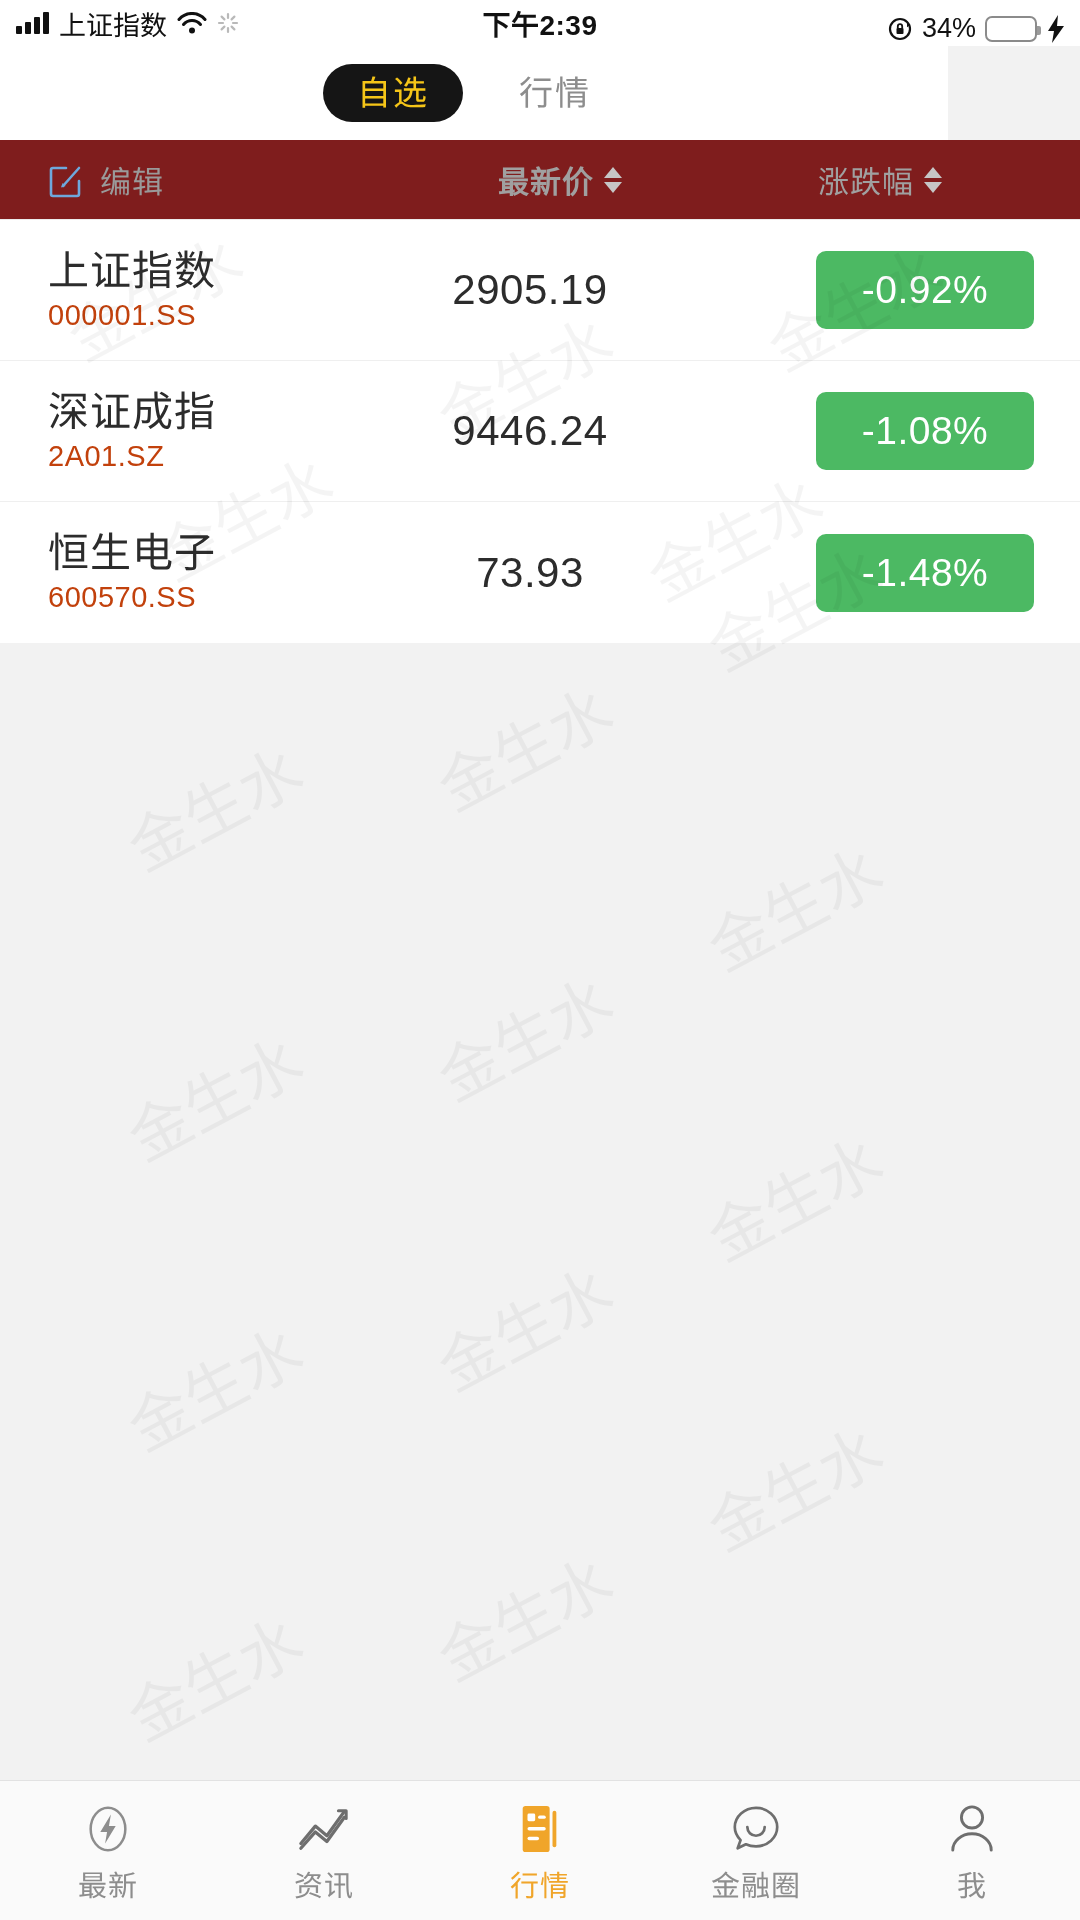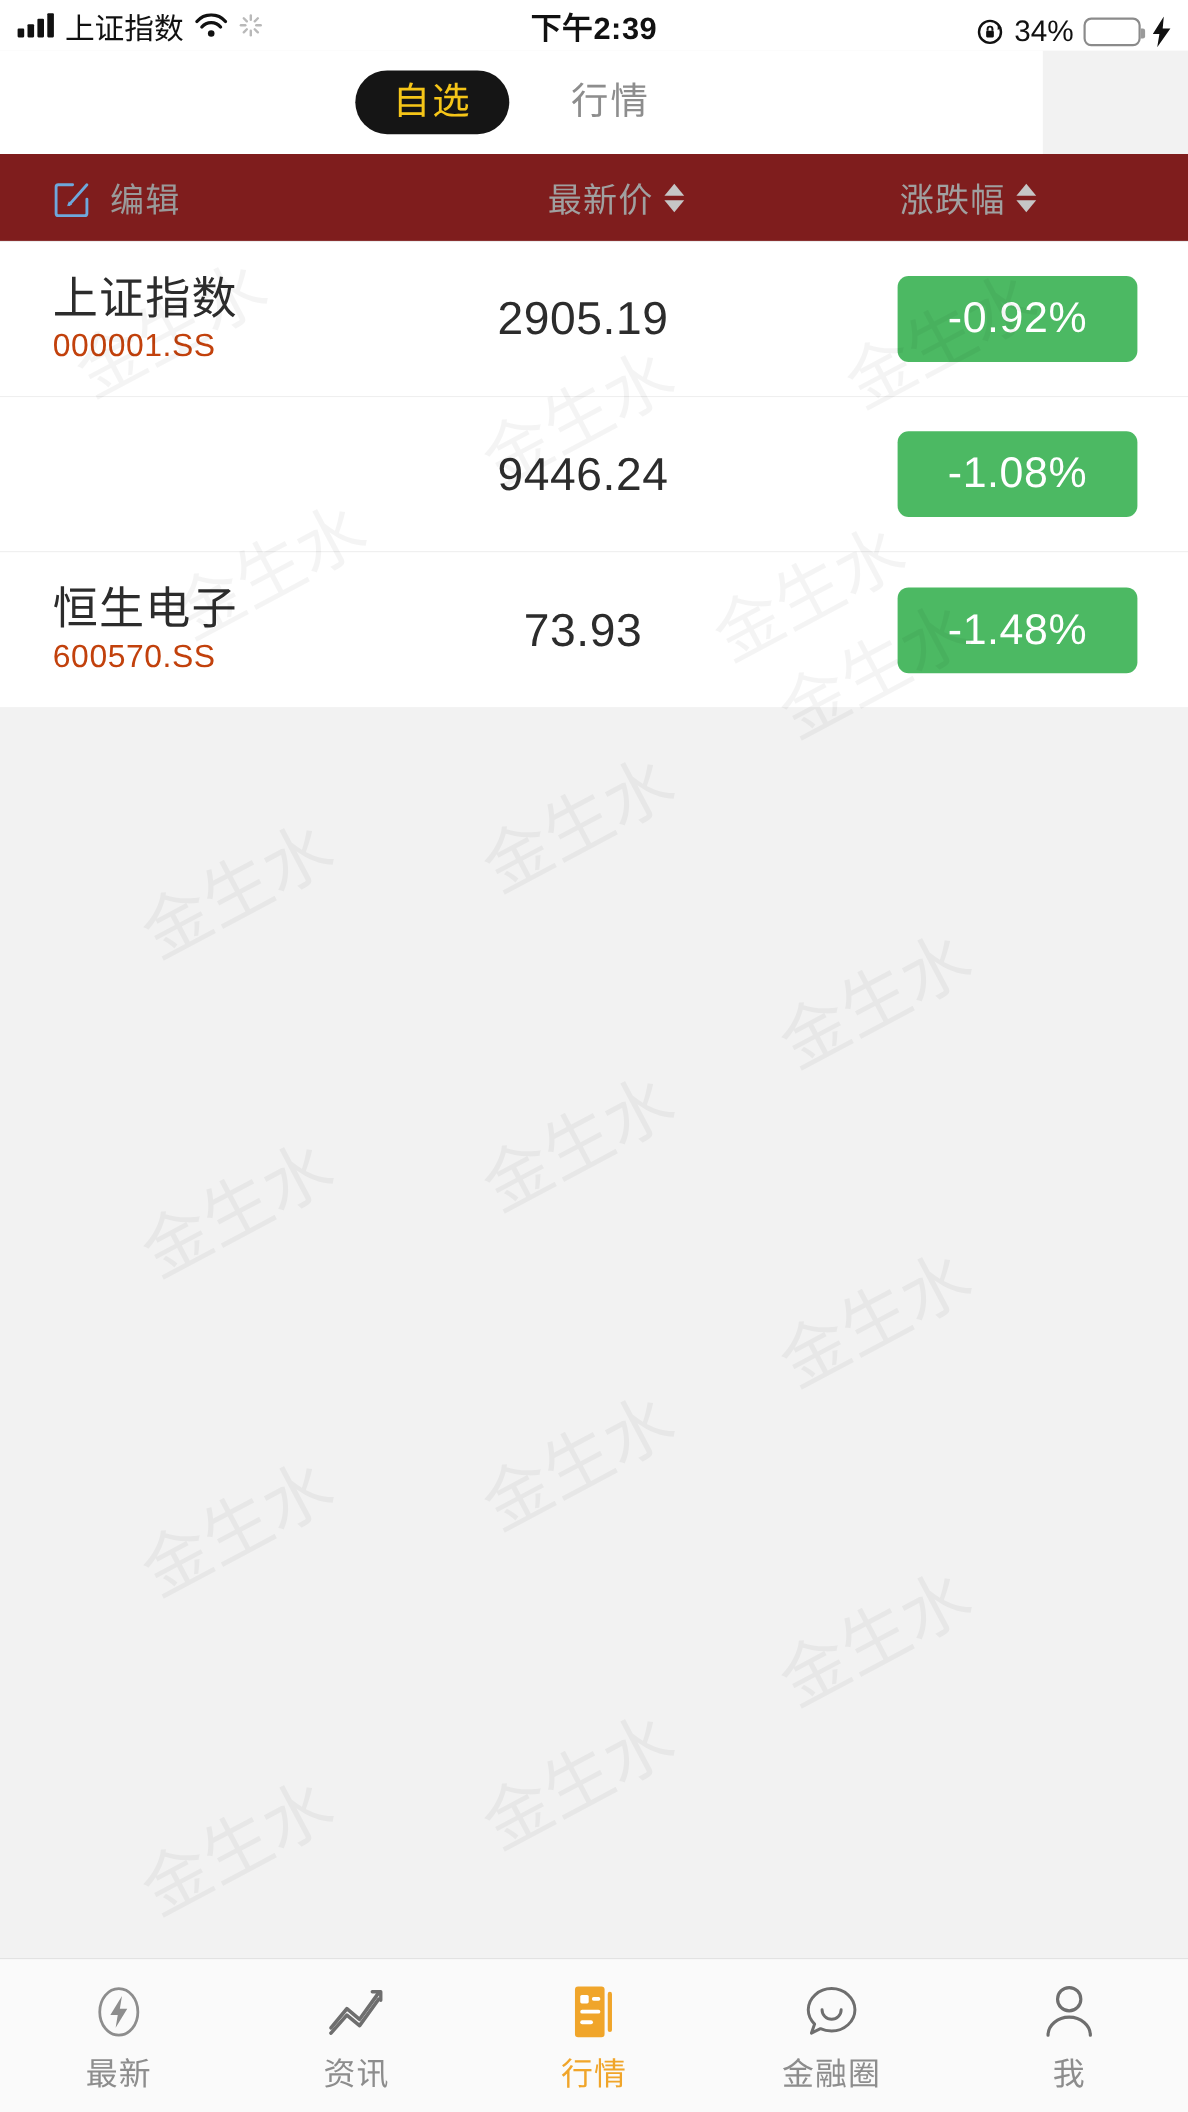--- a/index.html
+++ b/index.html
@@ -60,21 +60,21 @@
   
   .colhead {
     position:absolute; top:140px; left:0; width:1080px; height:80px;
     background:#7f1d1d; border-bottom:1.5px solid #ececec;
     display:flex; align-items:center;
   }
   .edit-wrap { position:absolute; left:46px; display:flex; align-items:center; gap:14px; }
   .edit-icon { width:40px; height:40px; }
   .edit-label { font-size:31px; color:#9a9a9a; letter-spacing:1px; }
 
-  .col-price { position:absolute; left:498px; display:flex; align-items:center; gap:10px; }
+  .col-price { position:absolute; left:498px; display:flex; align-items:center; gap:10px;font-weight:bold; }
   .col-chg   { position:absolute; left:818px; display:flex; align-items:center; gap:10px; }
   .col-label { font-size:31px; color:#a0a0a0; letter-spacing:1px; }
   .sortarrows { display:flex; flex-direction:column; gap:4px; }
   .sortarrows span { display:block; width:0; height:0; border-left:9px solid transparent; border-right:9px solid transparent; }
   .sortarrows .up { border-bottom:11px solid #c6c6c6; }
   .sortarrows .dn { border-top:11px solid #c6c6c6; }
 
   
   .list { position:absolute; top:220px; left:0; width:1080px; background:#ffffff; }
   .row {
@@ -218,20 +218,24 @@
         <span class="stk-name">上证指数</span>
         <span class="stk-code">000001.SS</span>
       </div>
       <div class="rc-price">2905.19</div>
       <div class="rc-chg">
         <span class="badge" style="background: rgb(76, 185, 99);">-0.92%</span>
       </div>
     </div>
 
     <div class="row">
+      <div class="rc-name">
+        <span class="stk-name">深证成指</span>
+        <span class="stk-code">2A01.SZ</span>
+      </div>
       <div class="rc-price">9446.24</div>
       <div class="rc-chg">
         <span class="badge" style="background: rgb(76, 185, 99);">-1.08%</span>
       </div>
     </div>
 
     <div class="row">
       <div class="rc-name">
         <span class="stk-name">恒生电子</span>
         <span class="stk-code">600570.SS</span>

